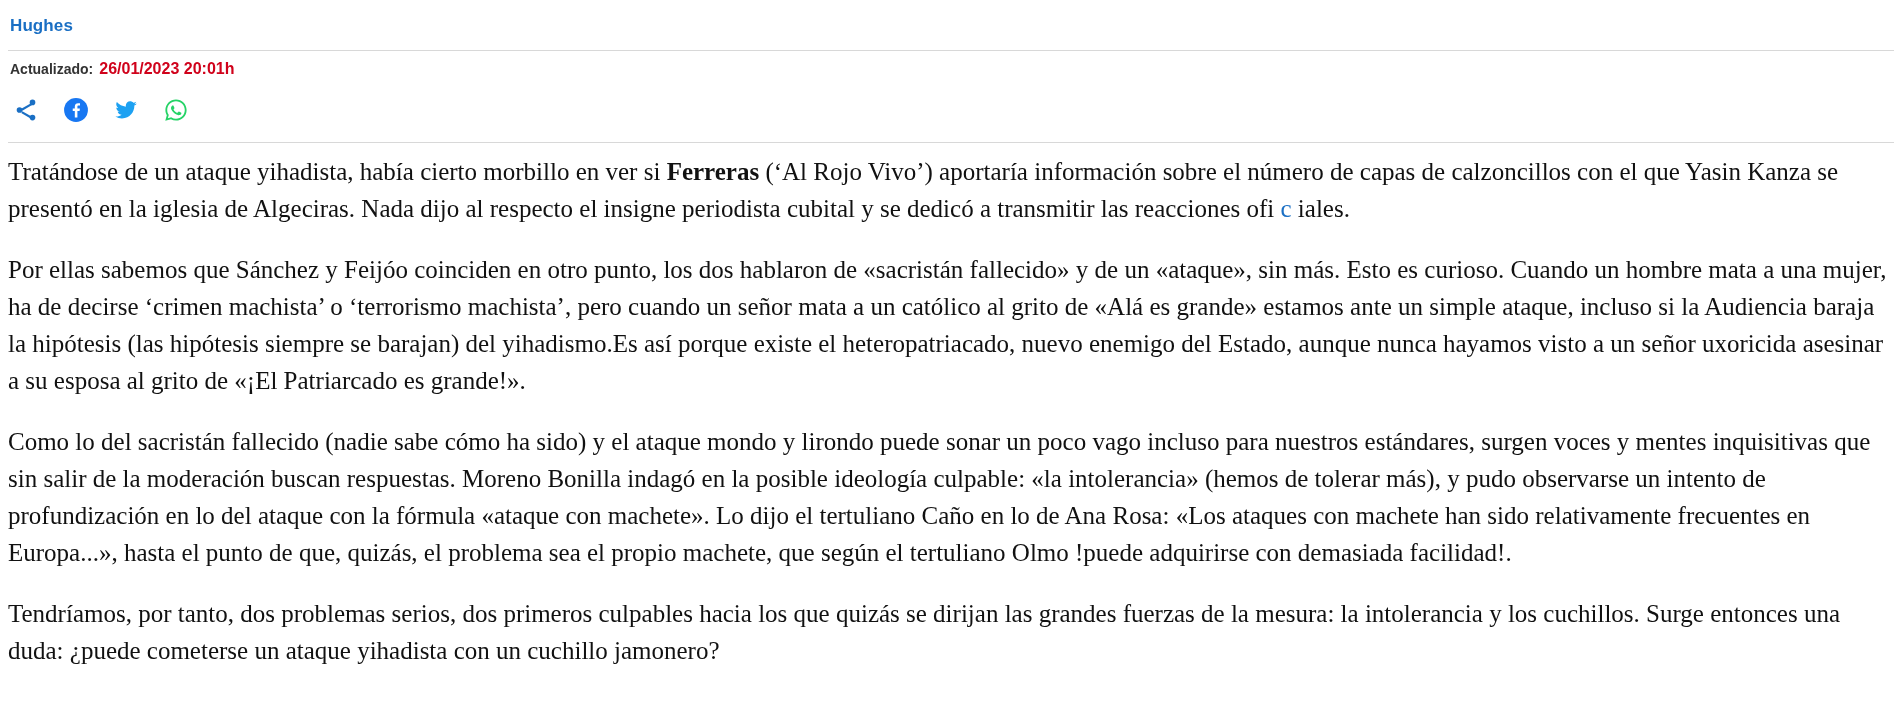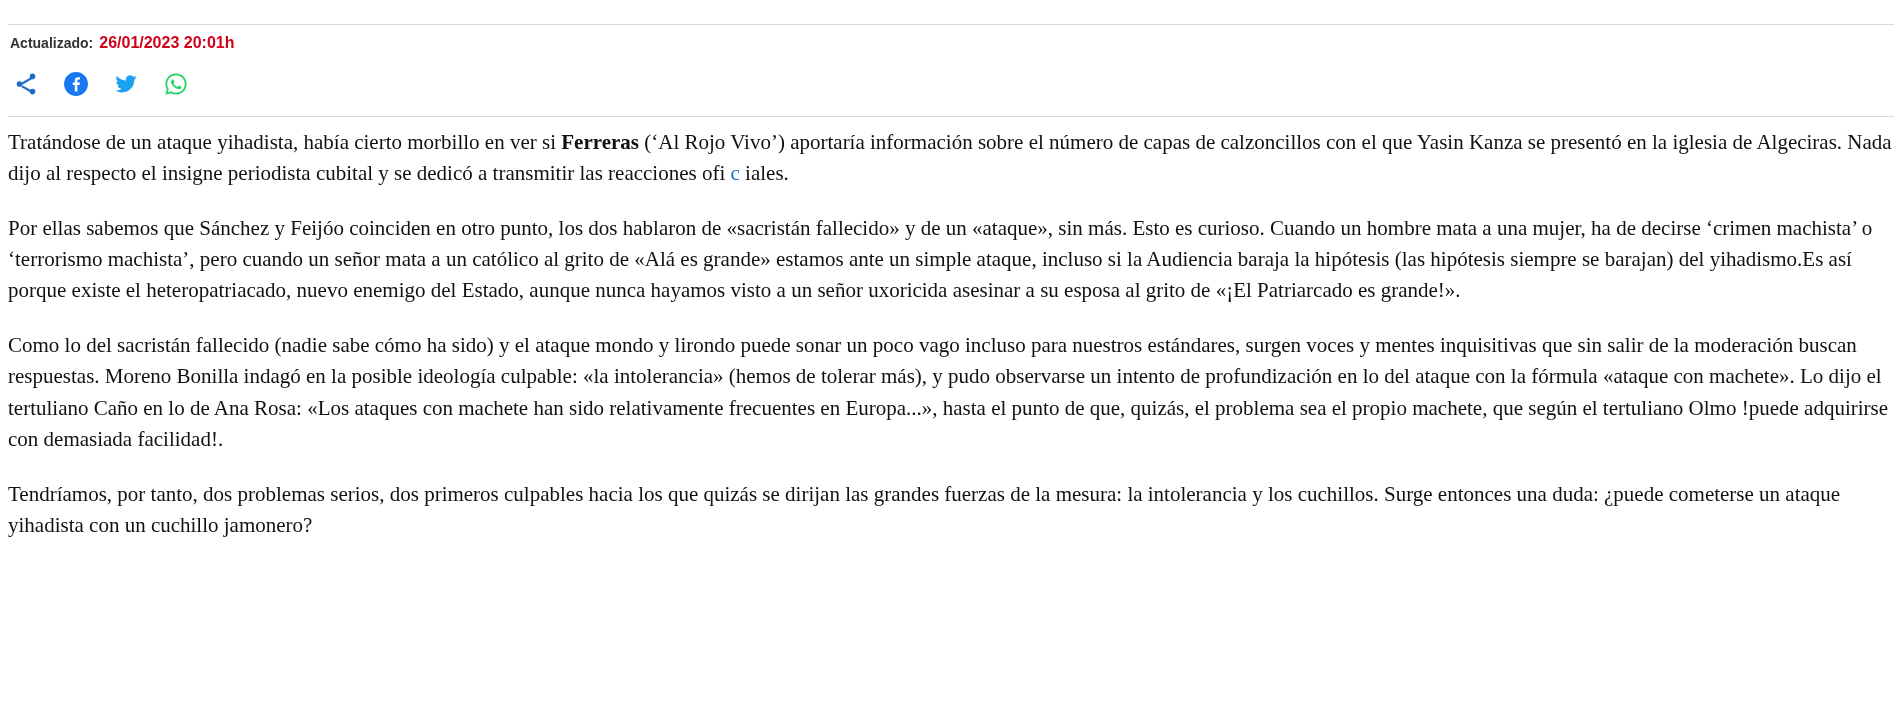--- a/index.html
+++ b/index.html
@@ -66,21 +66,21 @@
   .share-rule {
     border: 0;
     border-top: 1px solid #d8d8d8;
     margin: 16px 0 0 0;
   }
   .article {
     margin-top: 10px;
   }
   .article p {
     font-family: "Liberation Serif", serif;
-    font-size: 21px;
+    font-size: 25px;
     line-height: 1.48;
     color: #111111;
     margin: 0 0 24px 0;
     text-align: left;
   }
   .article p:last-child {
     margin-bottom: 16px;
   }
   .article b {
     font-weight: bold;
@@ -88,20 +88,21 @@
   .inline-link {
     color: #1a6fc4;
     text-decoration: none;
   }
 </style>
 </head>
 <body>
 
 <div class="page">
 
+  <div class="byline">Hughes</div>
 
   <hr class="meta-rule">
 
   <div class="meta-row">
     <span class="meta-label">Actualizado:</span>
     <span class="meta-date">26/01/2023 20:01h</span>
   </div>
 
   <div class="share-row">
     <span class="share-icon">

